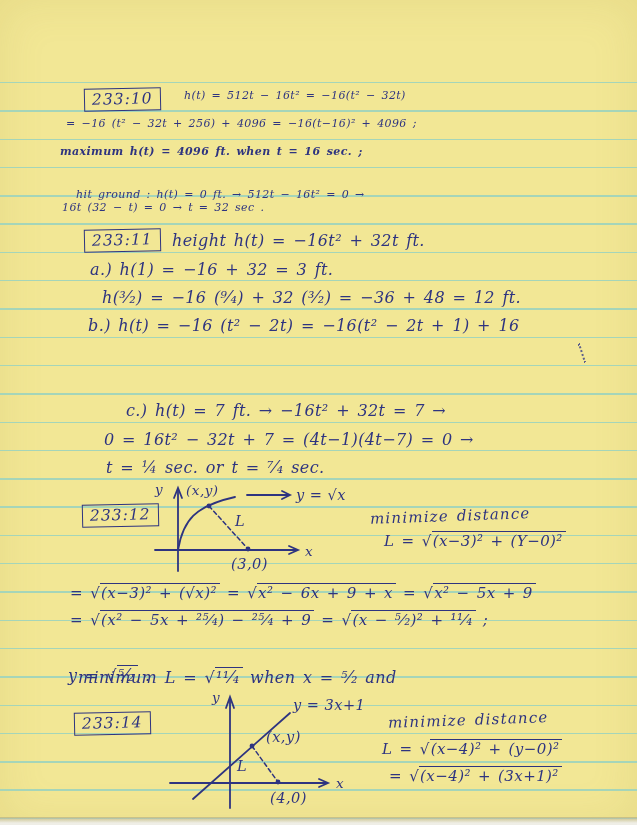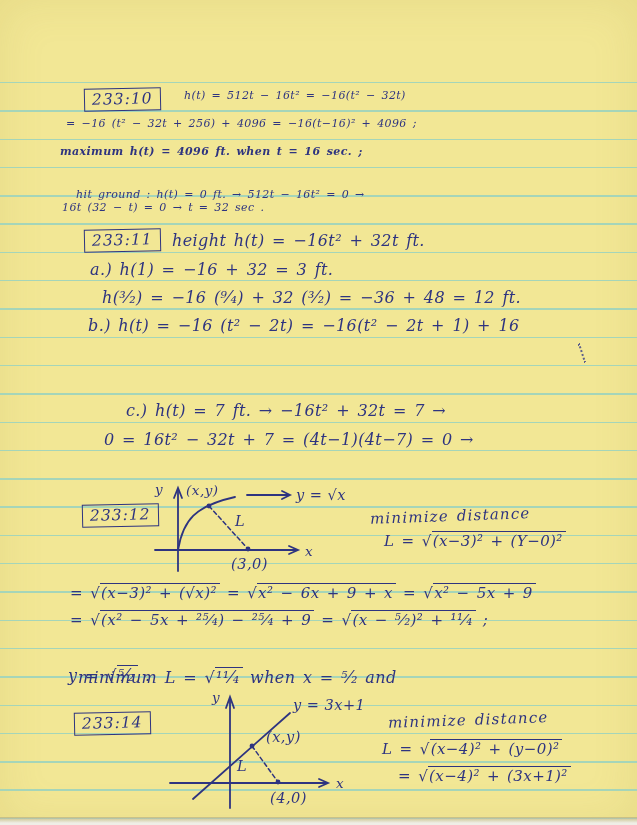--- a/index.html
+++ b/index.html
@@ -50,20 +50,21 @@
   <div class="hw f17" style="left:76px;top:188px;">hit ground : h(t) = 0 ft. → 512t − 16t² = 0 →</div>
   <div class="hw f17" style="left:62px;top:201px;">16t (32 − t) = 0 → t = 32 sec .</div>
 
   <div class="box" style="left:84px;top:229px;">233:11</div>
   <div class="hw f16" style="left:172px;top:231px;">height h(t) = −16t² + 32t ft.</div>
   <div class="hw f16" style="left:90px;top:260px;">a.) h(1) = −16 + 32 = 3 ft.</div>
   <div class="hw f16" style="left:102px;top:288px;">h(³⁄₂) = −16 (⁹⁄₄) + 32 (³⁄₂) = −36 + 48 = 12 ft.</div>
   <div class="hw f16" style="left:88px;top:316px;">b.) h(t) = −16 (t² − 2t) = −16(t² − 2t + 1) + 16</div>
   <div class="hw f16" style="left:94px;top:401px;margin-left:32px;">c.) h(t) = 7 ft. → −16t² + 32t = 7 →</div>
   <div class="hw f16" style="left:104px;top:430px;">0 = 16t² − 32t + 7 = (4t−1)(4t−7) = 0 →</div>
+  <div class="hw f16" style="left:106px;top:458px;">t = ¼ sec. or t = ⁷⁄₄ sec.</div>
 
   <div class="stray"></div>
 
   <svg class="sketch" style="left:85px;top:478px;" width="275" height="100" viewBox="0 0 275 100">
     <g stroke="#2e3480" stroke-width="1.8" fill="none" stroke-linecap="round">
       <line x1="93" y1="11" x2="93" y2="93"></line>
       <path d="M89,20 L93,10 L97,20"></path>
       <line x1="70" y1="72" x2="212" y2="72"></line>
       <path d="M204,68 L213,72 L204,76"></path>
       <path d="M93,72 C 98,42 110,28 150,19"></path>
@@ -103,16 +104,16 @@
     <text x="52" y="16">y</text>
     <text x="176" y="102">x</text>
     <text x="133" y="24" class="big">y = 3x+1</text>
     <text x="106" y="56" class="big">(x,y)</text>
     <text x="77" y="85" class="big">L</text>
     <text x="110" y="117" class="big">(4,0)</text>
   </svg>
   <div class="box" style="left:74px;top:712px;">233:14</div>
   <div class="hw f15 note" style="left:388px;top:711px;">minimize distance</div>
   <div class="hw f15" style="left:382px;top:740px;"><span>L = √</span><span class="rad">(x−4)² + (y−0)²</span></div>
-  <div class="hw f15" style="left:398px;top:767px;"><span>= √</span><span class="rad">(x−4)² + (3x+1)²</span></div>
+  <div class="hw f15" style="left:389px;top:767px;"><span>= √</span><span class="rad">(x−4)² + (3x+1)²</span></div>
 
   <div class="bottom-edge"></div>
 </div>
 
 </body></html>

